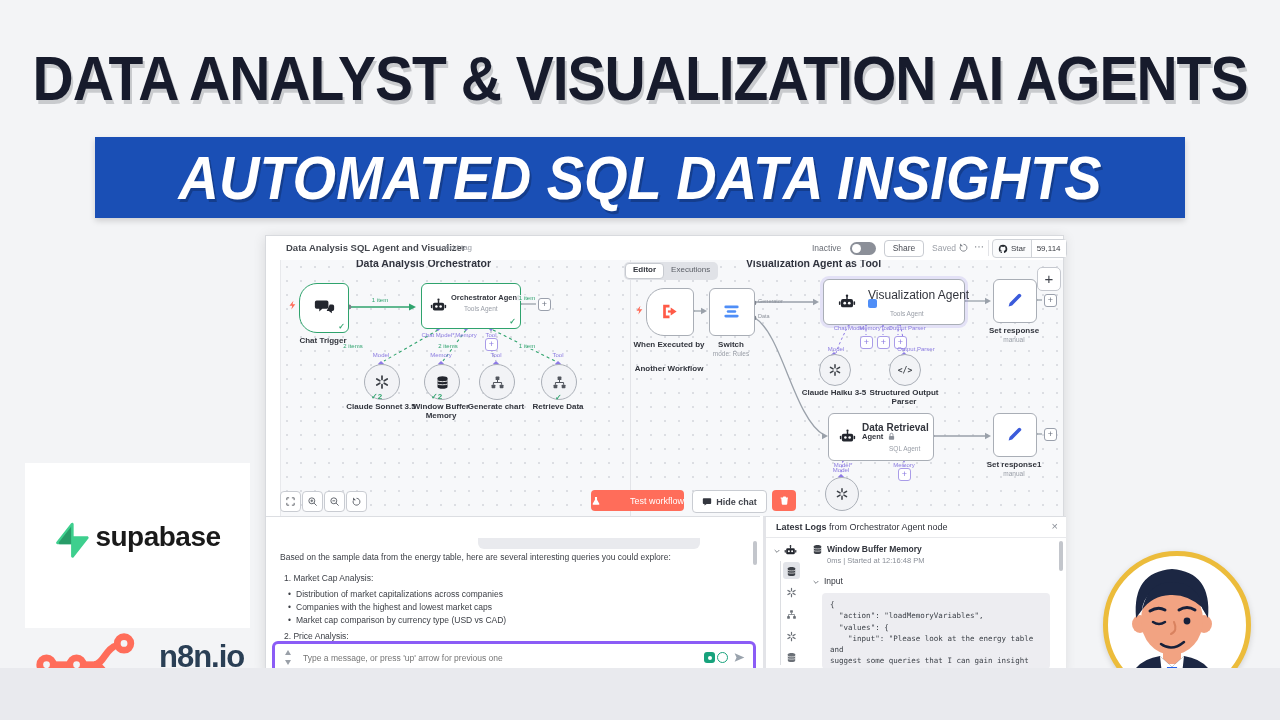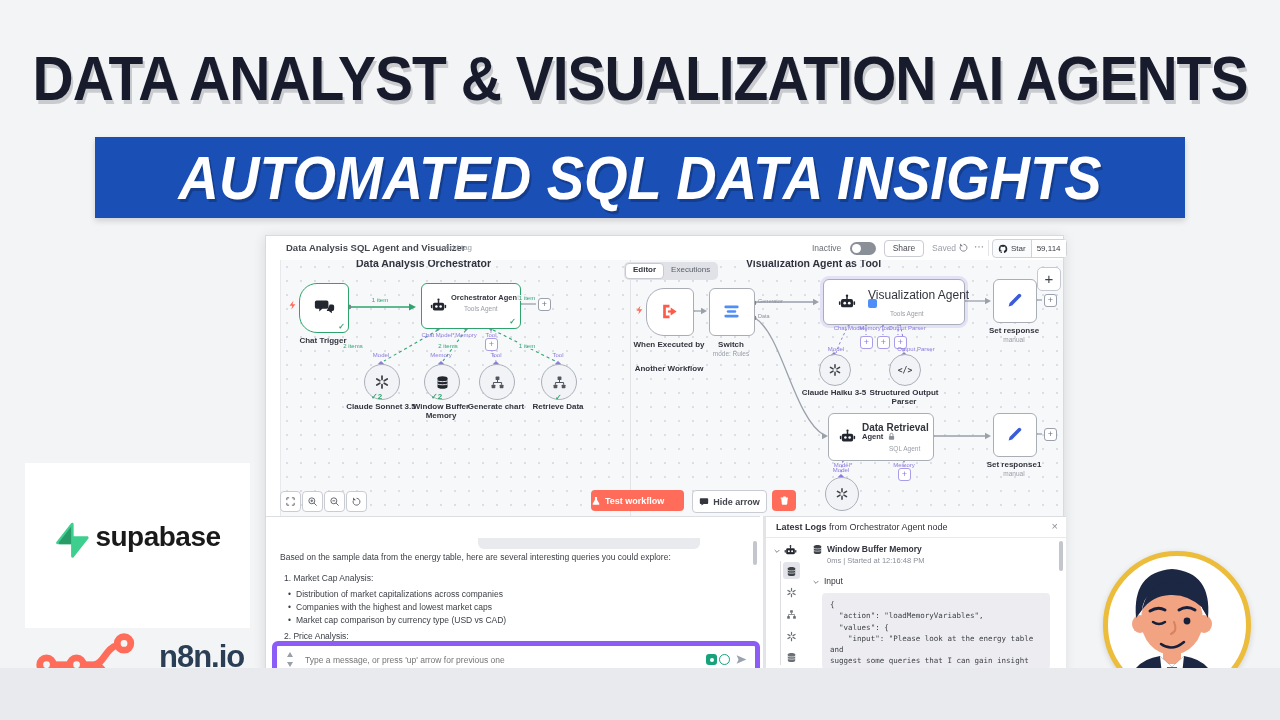--- a/index.html
+++ b/index.html
@@ -55,32 +55,32 @@
         display:flex;align-items:center;justify-content:center;}
   .plus-box{position:absolute;width:11px;height:11px;border:1.2px solid #9aa0ac;border-radius:3px;background:#fff;
             color:#6b7280;font-size:9px;line-height:10px;text-align:center;}
   .plus-purple{border-color:#a99ce8;color:#8a7ae0;}
   .check{position:absolute;color:#2fa36d;font-weight:700;font-size:8px;}
   .bigplus{left:771px;top:7px;width:22px;height:22px;border:1px solid #c5c8cf;border-radius:5px;background:#fff;
            font-size:15px;color:#3d4049;text-align:center;line-height:21px;}
   .ctl{position:absolute;width:19px;height:19px;border:1px solid #c9ccd2;border-radius:4px;background:#fff;
        display:flex;align-items:center;justify-content:center;color:#5a5e66;}
   .btn-test{position:absolute;left:325px;top:230px;width:93px;height:21px;background:#ff6d5a;border-radius:4px;
-            color:#fff;font-size:9px;font-weight:700;display:flex;align-items:center;justify-content:flex-start;gap:4px;}
+            color:#fff;font-size:9px;font-weight:400;display:flex;align-items:center;justify-content:space-between;gap:4px;}
   .btn-hide{position:absolute;left:426px;top:230px;width:73px;height:21px;background:#fff;border:1px solid #c9ccd2;
             border-radius:4px;color:#42454d;font-size:9px;font-weight:700;display:flex;align-items:center;justify-content:center;gap:4px;}
   .btn-trash{position:absolute;left:506px;top:230px;width:24px;height:21px;background:#ff6d5a;border-radius:4px;
              display:flex;align-items:center;justify-content:center;}
   
   .chatpanel{left:0;top:280px;width:494px;height:157px;background:#fff;border-top:1px solid #dcdee2;}
   .logspanel{left:497px;top:280px;width:300px;height:157px;background:#fff;border-top:1px solid #dcdee2;border-left:3px solid #e3e4e8;}
   .phead{position:absolute;left:0;top:0;right:0;height:20px;border-bottom:1px solid #e8e9ec;background:#fff;}
   .chat-txt{font-size:8.5px;color:#3d4047;}
   .bullet{position:absolute;font-size:8.5px;color:#3d4047;}
-  .chat-input{position:absolute;left:6px;top:124px;width:478px;height:28px;border:5px solid #8b5cf6;border-radius:6px;background:#fff;}
+  .chat-input{position:absolute;left:6px;top:124px;width:478px;height:28px;border:3px solid #8b5cf6;border-radius:6px;background:#fff;}
   .mono{font-family:"DejaVu Sans Mono",monospace;}
   .codeblock{position:absolute;left:56px;top:76px;width:228px;height:76px;background:#ededf1;border-radius:4px;
              padding:6px 8px;font-size:7.5px;line-height:1.5;color:#3a3f46;white-space:pre-wrap;overflow:hidden;box-sizing:border-box;}
   .scrollthumb{position:absolute;width:4px;border-radius:2px;background:#c3c6cc;}
   
   .supacard{left:25px;top:463px;width:225px;height:165px;background:#fff;display:flex;align-items:flex-start;
             justify-content:center;padding-top:58px;box-sizing:border-box;}
   .supatext{font-size:28px;font-weight:700;color:#1a1a1a;letter-spacing:-.5px;margin-left:5px;}
   .n8nlogo{left:35px;top:626px;display:flex;align-items:center;}
   .n8ntext{font-size:31px;font-weight:600;color:#2a3f55;margin-left:6px;letter-spacing:-1px;}
@@ -475,21 +475,21 @@
       <div class="btn-test">
         <svg class="ic" width="10" height="10" style="color:#fff">
             <use href="#i-flask"></use>
           </svg>
         <span>Test workflow</span>
       </div>
       <div class="btn-hide">
         <svg class="ic" width="10" height="10" style="color:#33363e">
             <use href="#i-chat1"></use>
           </svg>
-        <span>Hide arrow</span>
+        <span>Hide chat</span>
       </div>
       <div class="btn-trash">
         <svg class="ic" width="11" height="11" style="color:#fff">
             <use href="#i-trash"></use>
           </svg>
       </div>
     </div>
 
     <div class="abs chatpanel">
       <div class="abs" style="left:212px;top:21px;width:222px;height:11px;background:#e9eaee;border-radius:0 0 6px 6px"></div>

